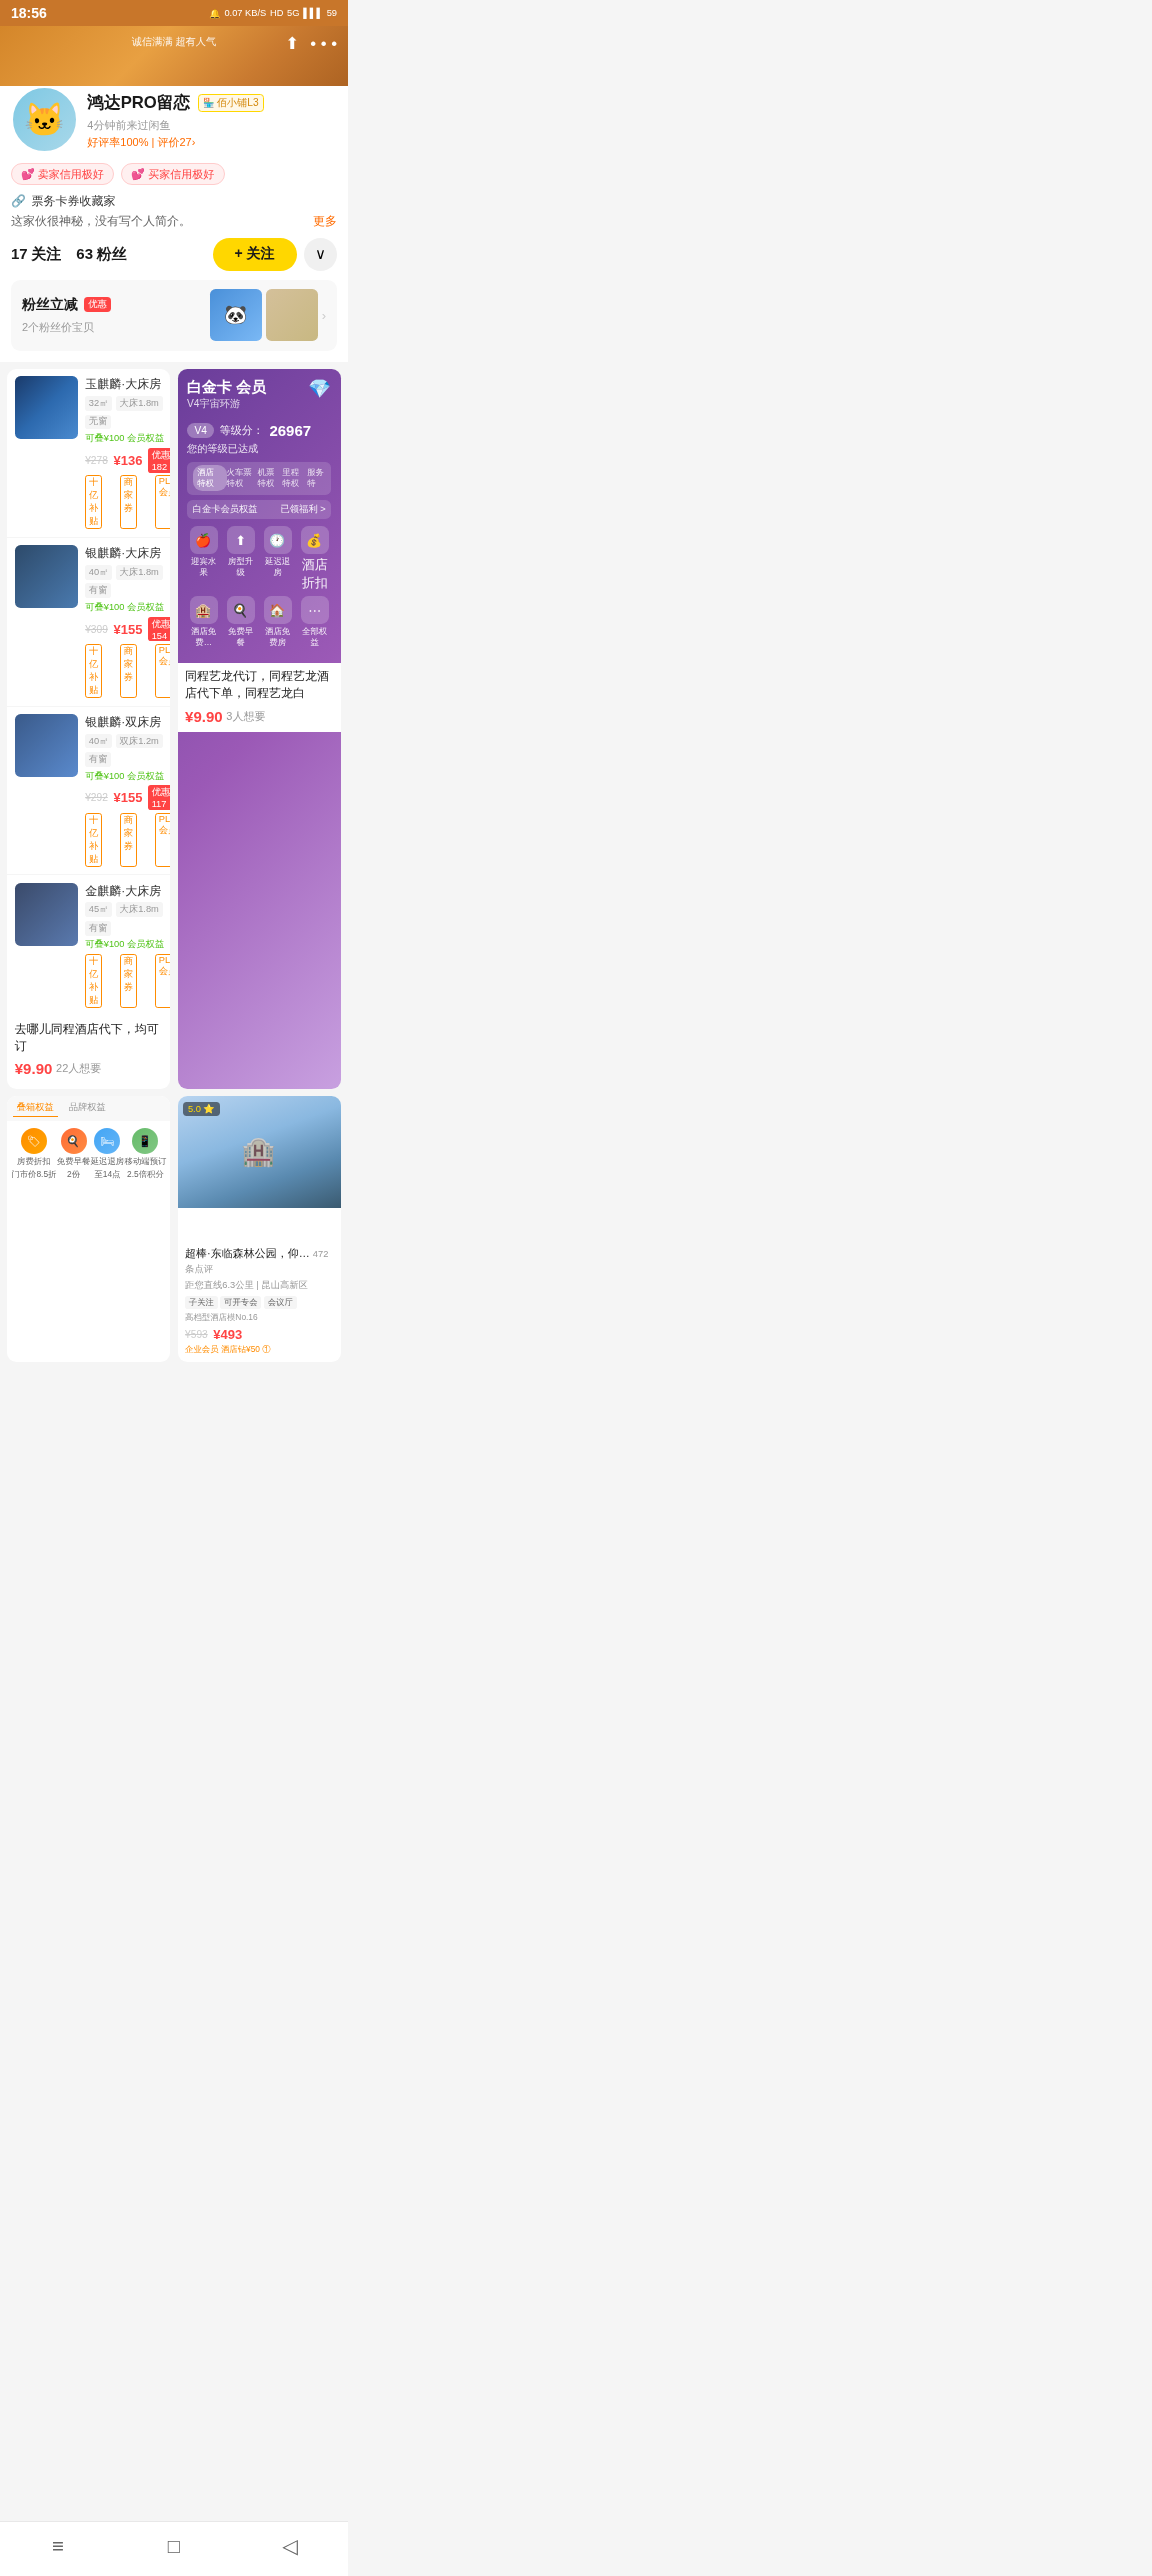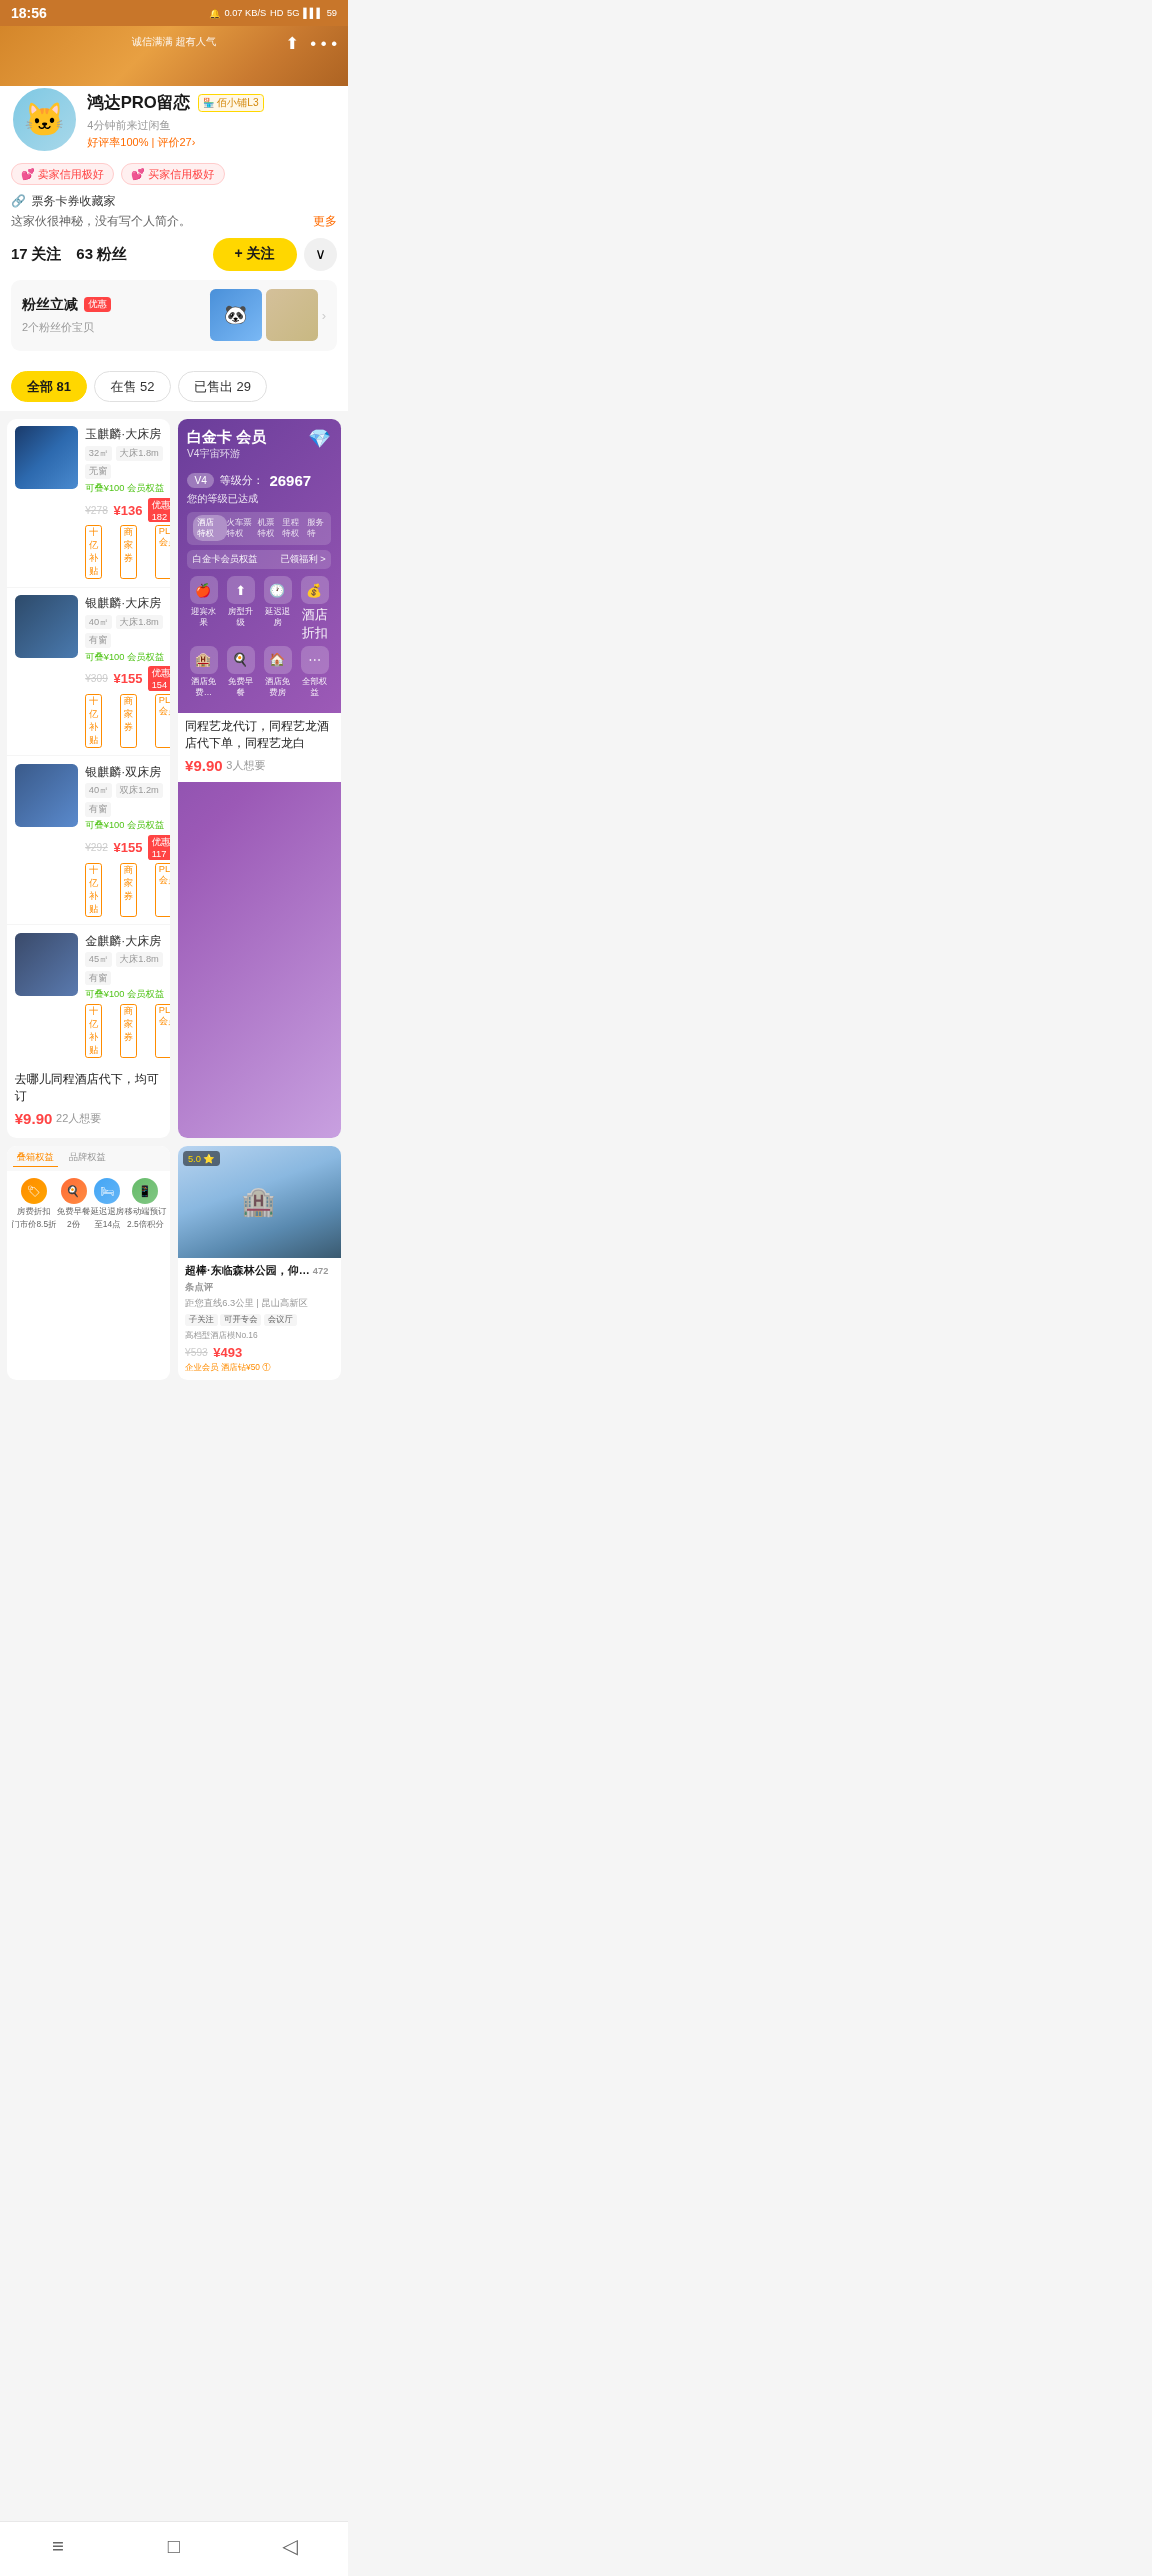--- a/index.html
+++ b/index.html
@@ -695,25 +695,20 @@
       </div>
       <div class="fan-promo-images">
         <div class="promo-thumb">🐼</div>
         <div class="promo-thumb-2" style="background:linear-gradient(135deg,#d4c09a,#c8b882);"></div>
         <span class="promo-arrow">›</span>
       </div>
     </div>
   </div>
 
 
-  <div class="filter-row">
-    <button class="filter-btn active">全部 81</button>
-    <button class="filter-btn">在售 52</button>
-    <button class="filter-btn">已售出 29</button>
-  </div>
 
   <div class="product-grid">
 
     <div class="hotel-list-card">
 
       <div class="product-list-item">
         <div class="product-list-thumb" style="background:linear-gradient(135deg,#1a3a6a,#2d6aaf,#4a8acf);"></div>
         <div class="product-list-info">
           <div class="product-list-title">玉麒麟·大床房</div>
           <div class="product-list-tags">
@@ -918,21 +913,21 @@
     </div>
 
     <div class="hotel-card-right">
       <div class="hotel-img-right">
         <div class="hotel-stars">
           <span>5.0</span> ⭐
         </div>
         <div style="font-size:28px;color:rgba(255,255,255,0.6);">🏨</div>
       </div>
       <div class="product-card-body">
-        <div style="font-size:11px;font-weight:700;color:#1a1a1a;margin-bottom:2.8px;line-height:1.4;">
+        <div style="font-size:11px;font-weight:400;color:#1a1a1a;margin-bottom:2.8px;line-height:1.4;margin-top:32px;">
           <span>超棒·东临森林公园，仰…</span>
           <span style="color:#999;font-size:9.3px;">472条点评</span>
         </div>
         <div style="font-size:9.3px;color:#999;margin-bottom:3.7px;">距您直线6.3公里 | 昆山高新区</div>
         <div style="display:flex;gap:2.8px;flex-wrap:wrap;margin-bottom:3.7px;">
           <span style="font-size:8.4px;color:#666;background:#f5f5f5;padding:0.9px 3.7px;border-radius:2.8px;">子关注</span>
           <span style="font-size:8.4px;color:#666;background:#f5f5f5;padding:0.9px 3.7px;border-radius:2.8px;">可开专会</span>
           <span style="font-size:8.4px;color:#666;background:#f5f5f5;padding:0.9px 3.7px;border-radius:2.8px;">会议厅</span>
         </div>
         <div style="font-size:8.4px;color:#999;margin-bottom:3.7px;">高档型酒店模No.16</div>

